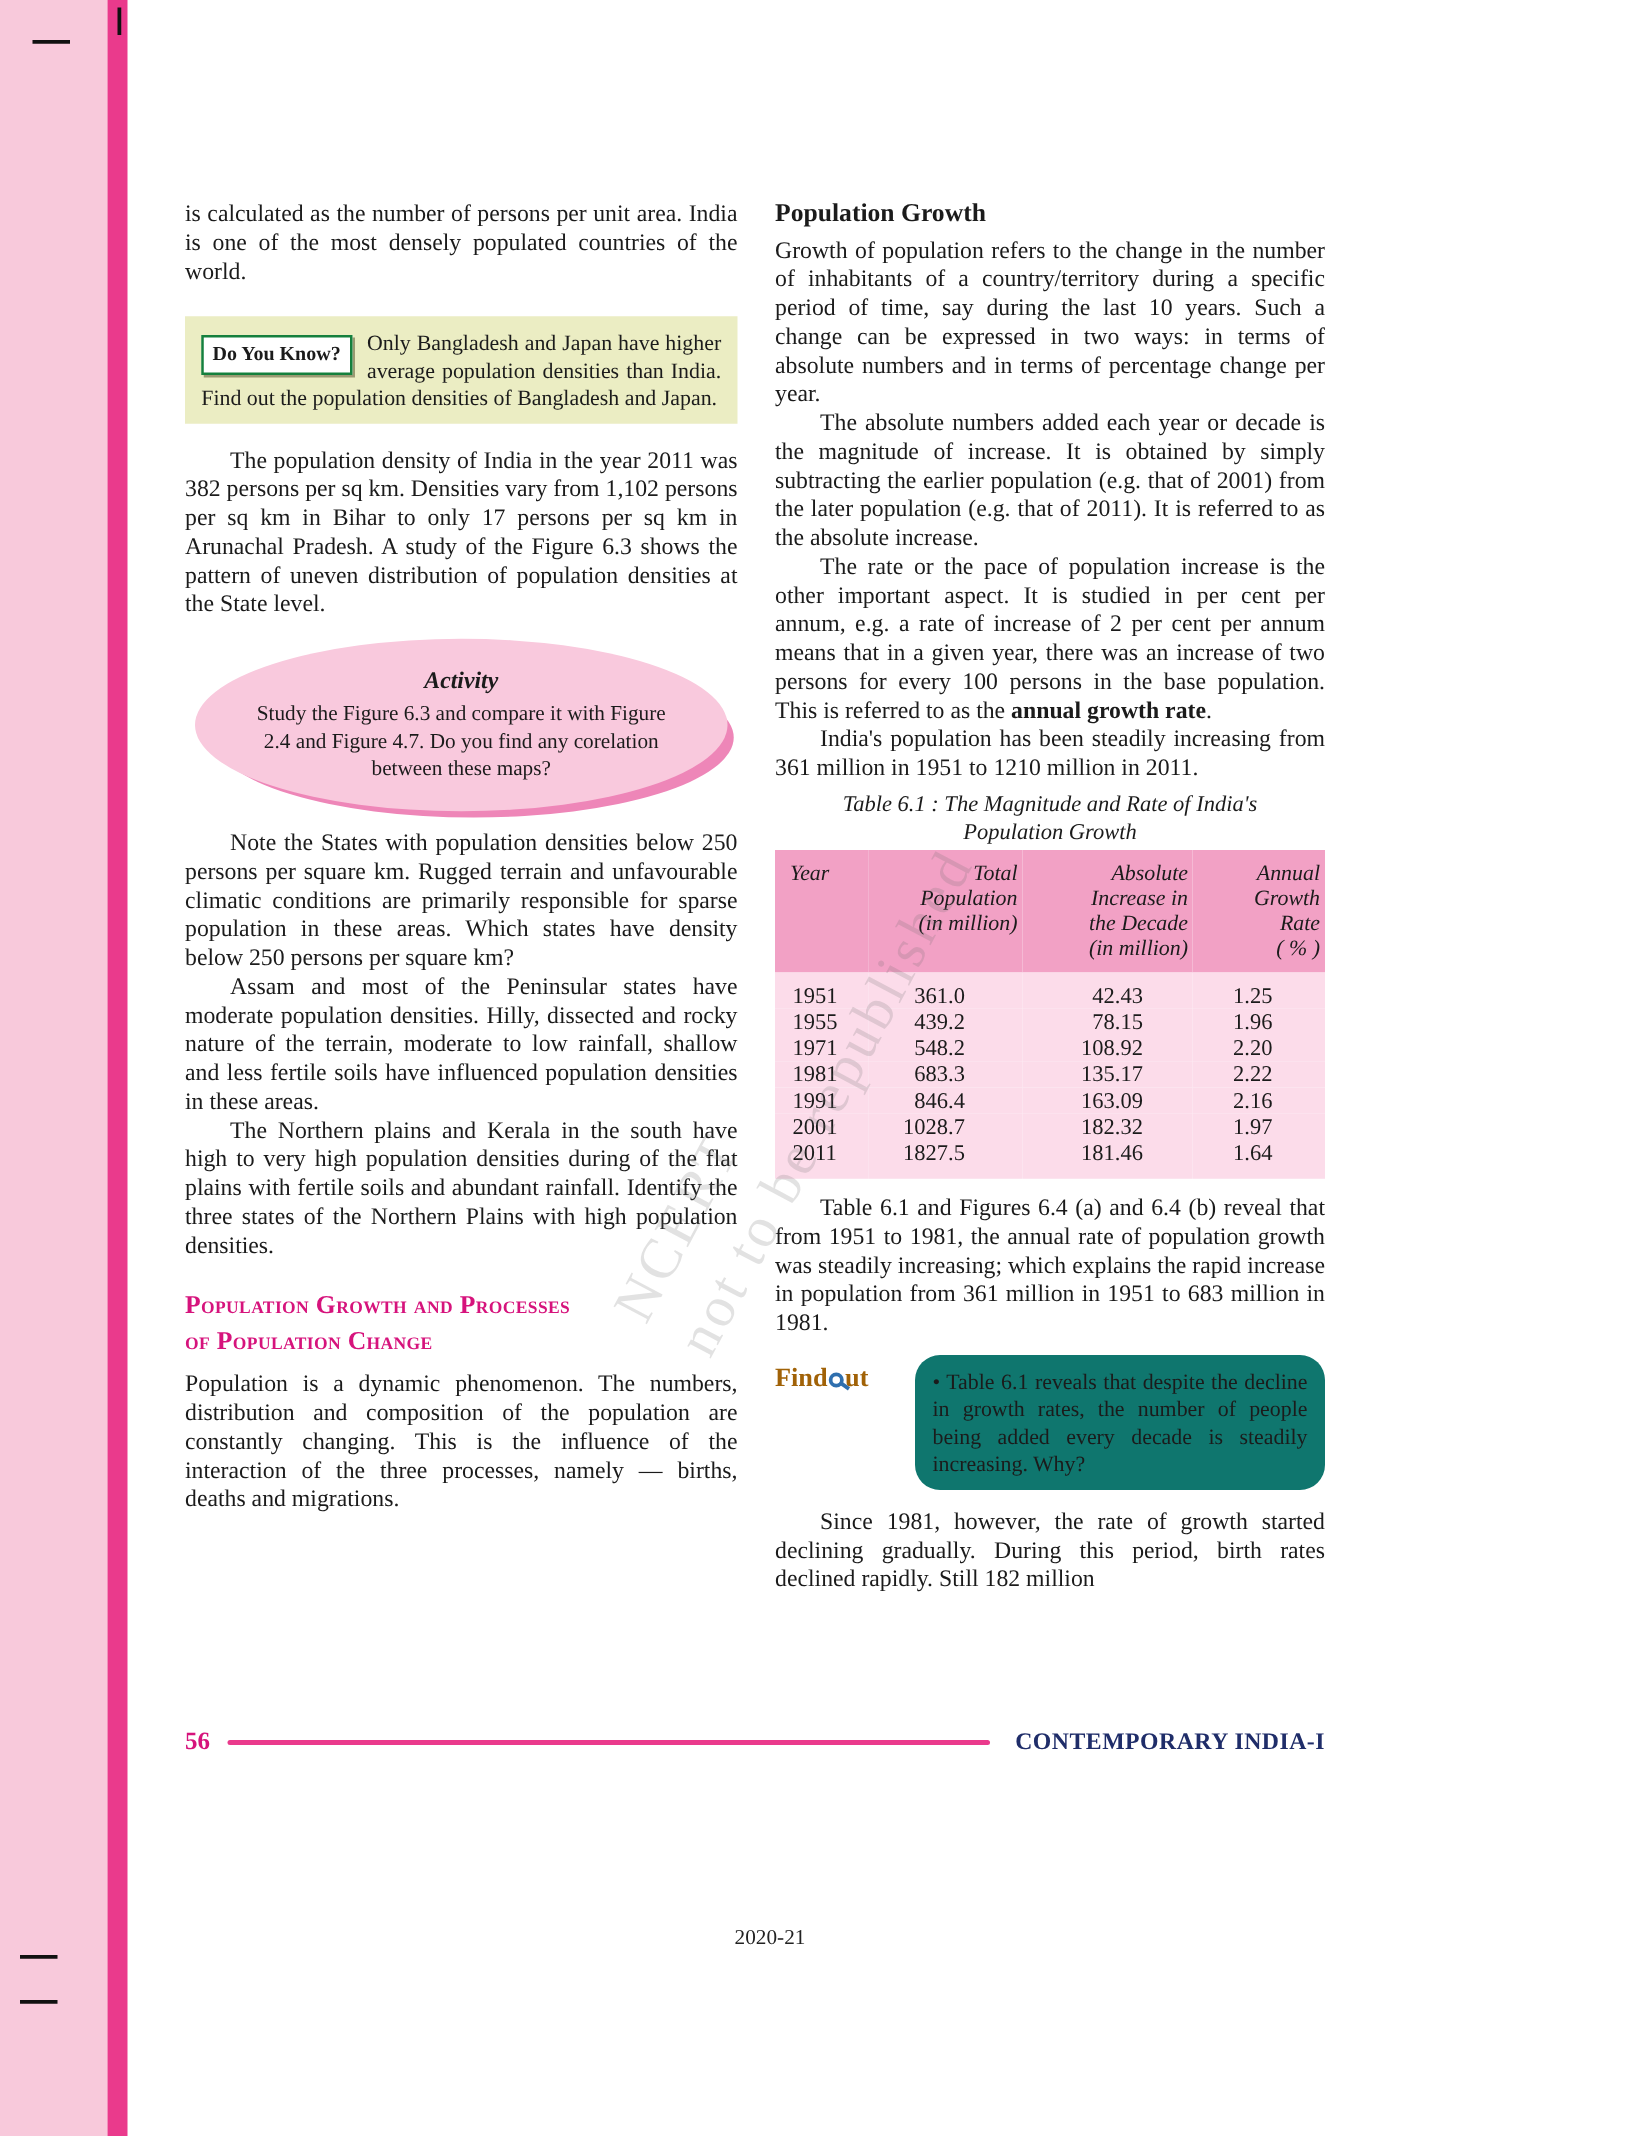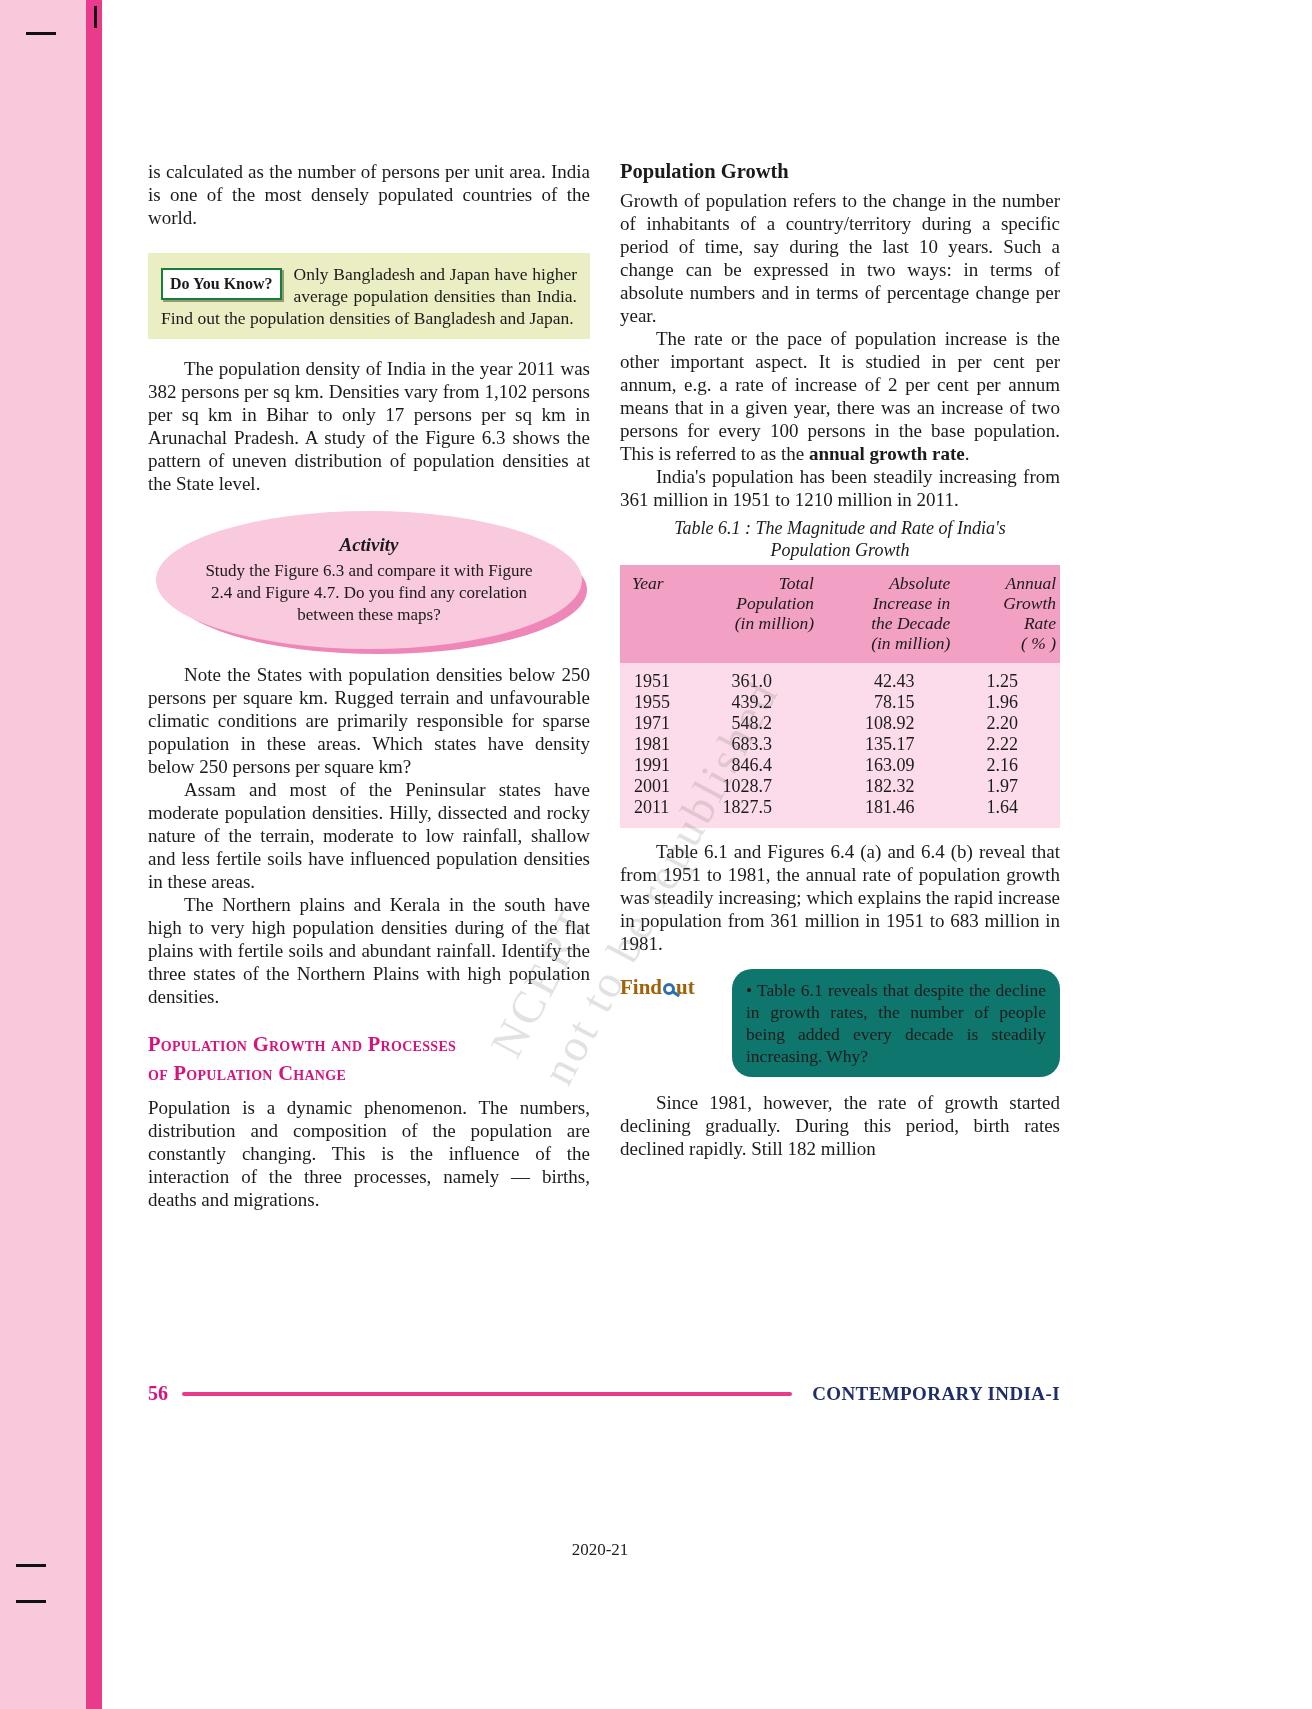--- a/index.html
+++ b/index.html
@@ -73,21 +73,21 @@
     position:absolute; left:478px; top:1040px; transform:rotate(-62deg); transform-origin:left top;
     color:rgba(110,110,110,0.20); font-size:46px; letter-spacing:3px; pointer-events:none; white-space:nowrap;
   }
   .watermark div { line-height:58px; }
 
   
   .footer { position:absolute; left:148px; top:1382px; width:912px; display:flex; align-items:center; }
   .page-num { color:#d6137c; font-weight:bold; font-size:20px; }
   .footer-rule { flex:0 0 610px; height:4px; background:#ea3a8c; border-radius:2px; margin:0 10px 0 14px; }
   .footer-right { margin-left:auto; color:#1f2d69; font-weight:bold; font-size:19px; letter-spacing:0.4px; }
-  .year-mark { position:absolute; left:144px; top:1540px; width:912px; text-align:center; font-size:17px; color:#222; }
+  .year-mark { position:absolute; left:160px; top:1540px; width:912px; text-align:center; font-size:17px; color:#222; }
 </style>
 </head>
 <body>
 
 <div class="page">
 
   <div class="band-light"></div>
   <div class="band-dark"></div>
   <div class="mark h1"></div>
   <div class="mark v1"></div>
@@ -116,20 +116,21 @@
     <h3 class="section-heading pre">Population Growth and Processes
 of Population Change</h3>
 
     <p class="body-p mt8">Population is a dynamic phenomenon. The numbers, distribution and composition of the population are constantly changing. This is the influence of the interaction of the three processes, namely — births, deaths and migrations.</p>
   </div>
 
   <div class="col col-right">
     <h3 class="col-heading">Population Growth</h3>
 
     <p class="body-p">Growth of population refers to the change in the number of inhabitants of a country/territory during a specific period of time, say during the last 10 years. Such a change can be expressed in two ways: in terms of absolute numbers and in terms of percentage change per year.</p>
+    <p class="body-p indent">The absolute numbers added each year or decade is the magnitude of increase. It is obtained by simply subtracting the earlier population (e.g. that of 2001) from the later population (e.g. that of 2011).  It is referred to as the absolute increase.</p>
     <p class="body-p indent"><span>The rate or the pace of population increase is the other important aspect.  It is studied in per cent per annum, e.g. a rate of increase of 2 per cent per annum means that in a given year, there was an increase of two persons for every 100 persons in the base population.  This is referred to as the </span><b>annual growth rate</b><span>.</span></p>
     <p class="body-p indent">India's population has been steadily increasing from 361 million in 1951 to 1210 million in 2011.</p>
 
     <div class="table-caption pre">Table 6.1 : The Magnitude and Rate of India's
 Population Growth</div>
 
     <table>
       <thead>
         <tr>
           <th>Year</th>

